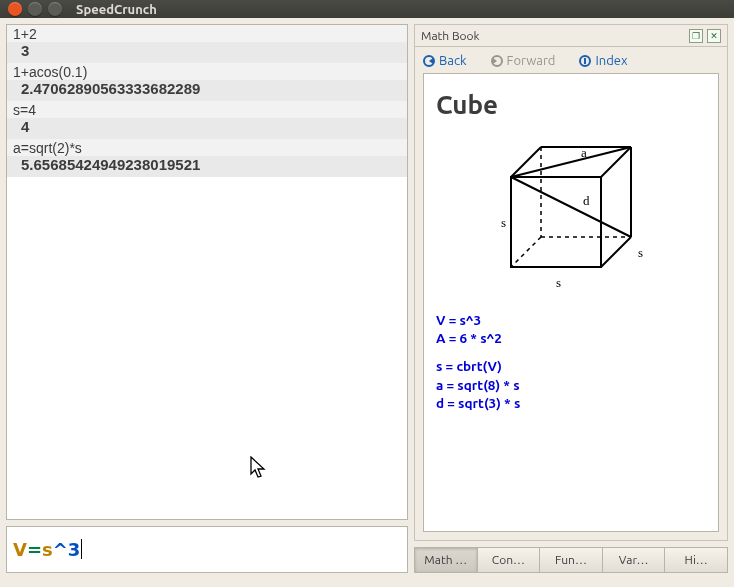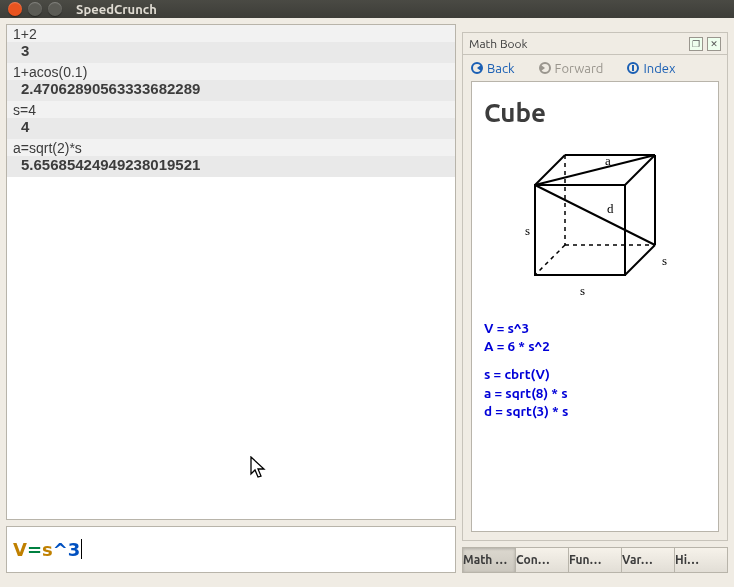--- a/index.html
+++ b/index.html
@@ -71,25 +71,24 @@
     margin-left: 1px;
   }
   .sv-V { color: #c08000; }
   .sv-eq { color: #008040; }
   .sv-s { color: #c08000; }
   .sv-caret { color: #0050c0; }
   .sv-3 { color: #0050c0; }
 
   
   .right-pane {
-    width: 266px;
+    width: 314px;
     display: flex;
     flex-direction: column;
     gap: 6px;
-    margin-top: 8px;
   }
 
   .panel {
     flex: 1;
     background: #f0ece4;
     border: 1px solid #c7c3ba;
     display: flex;
     flex-direction: column;
   }
   .panel-header {
@@ -113,21 +112,21 @@
 
   .panel-nav {
     display: flex;
     align-items: center;
     padding: 6px 8px;
     gap: 24px;
     font-size: 13px;
   }
   .nav-link {
     display: inline-flex;
-    align-items: center;
+    align-items: flex-end;
     gap: 4px;
     color: #1a5fb4;
     cursor: pointer;
   }
   .nav-link.disabled { color: #9a968e; cursor: default; }
   .nav-icon {
     width: 12px; height: 12px; border-radius: 6px;
     border: 2px solid currentColor;
     position: relative;
   }
@@ -161,25 +160,25 @@
   .tabs {
     display: flex;
     gap: 0;
     height: 26px;
   }
   .tab-btn {
     flex: 1;
     background: linear-gradient(#f6f2ea, #e2ded6);
     border: 1px solid #b8b4aa;
     font-size: 12px;
+    text-align: center;
     line-height: 24px;
     color: #3c3c3c;
     white-space: nowrap;
     overflow: hidden;
-    font-weight: bold;
   }
   .tab-btn + .tab-btn { border-left: none; }
   .tab-btn.active {
     background: linear-gradient(#dcd8cf, #ccc8bf);
     box-shadow: inset 0 1px 3px rgba(0,0,0,.2);
   }
 
   
   .cursor {
     position: absolute;

